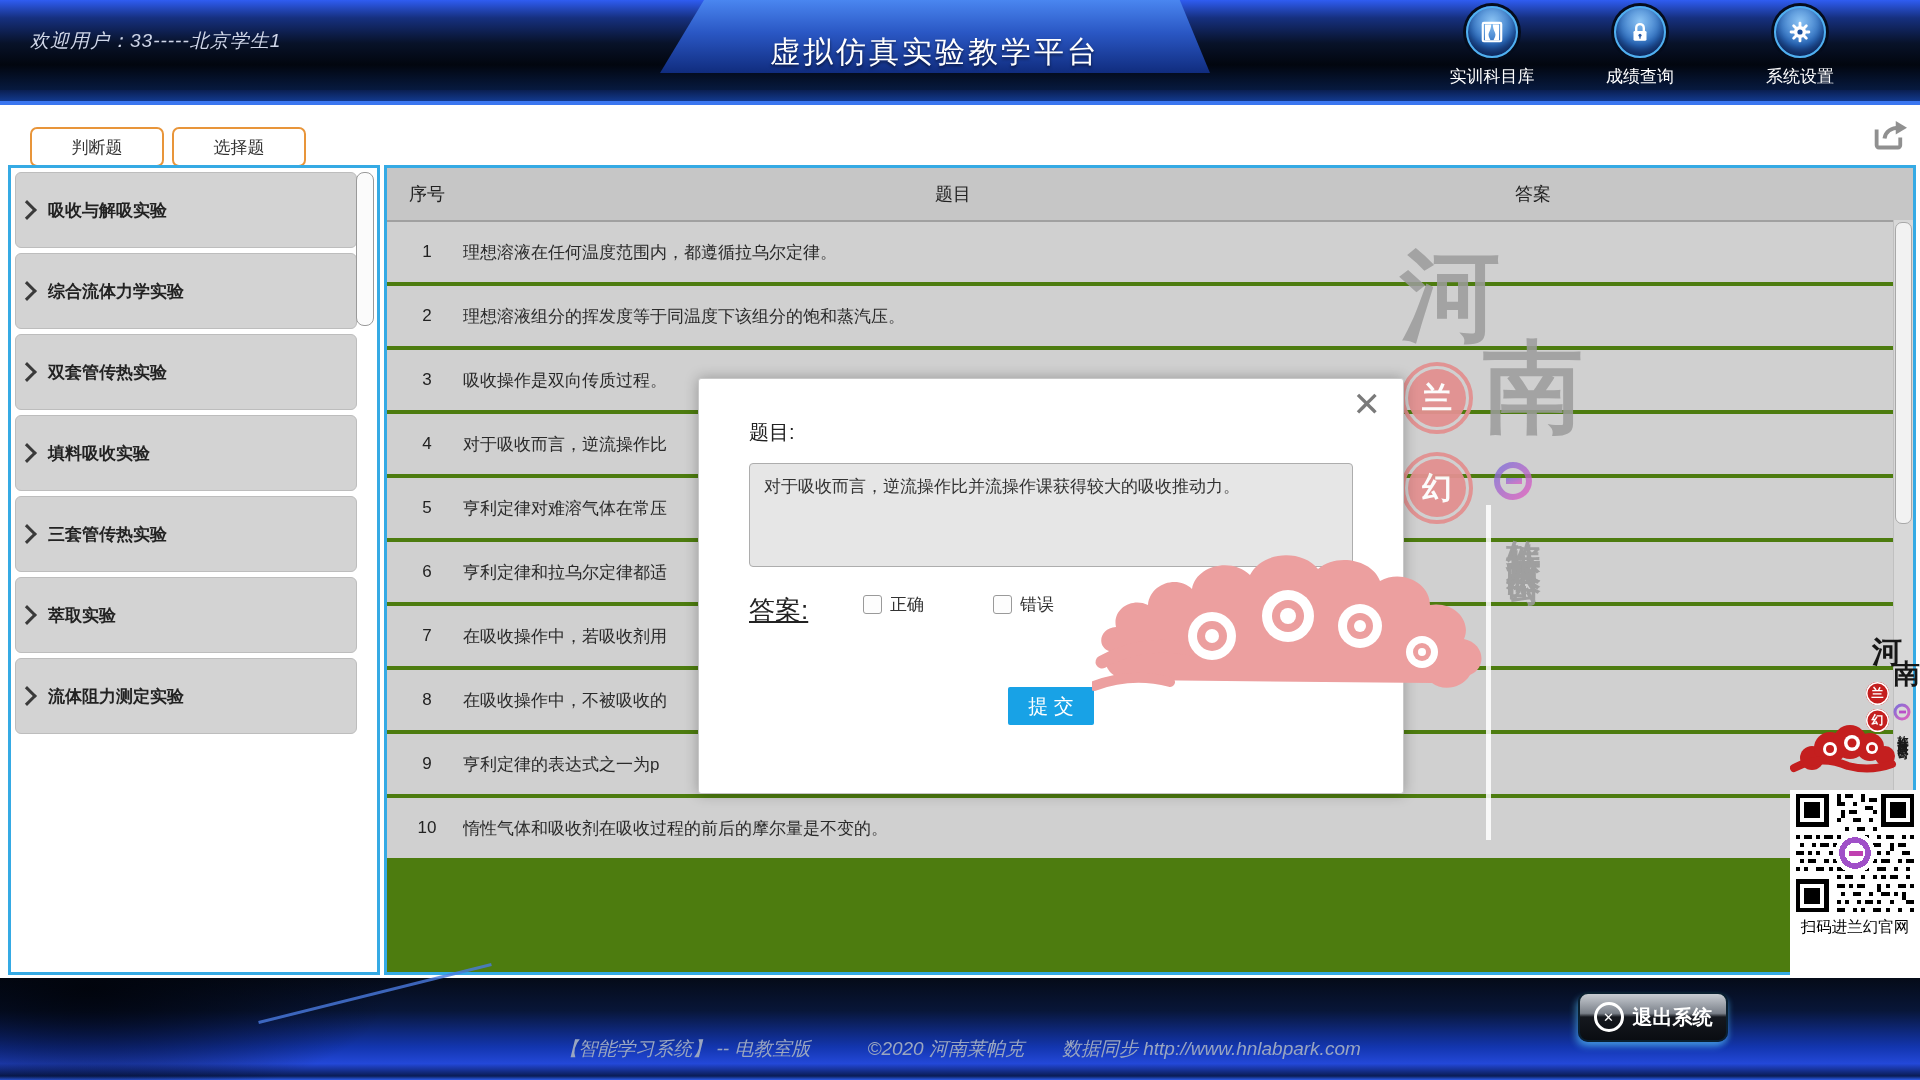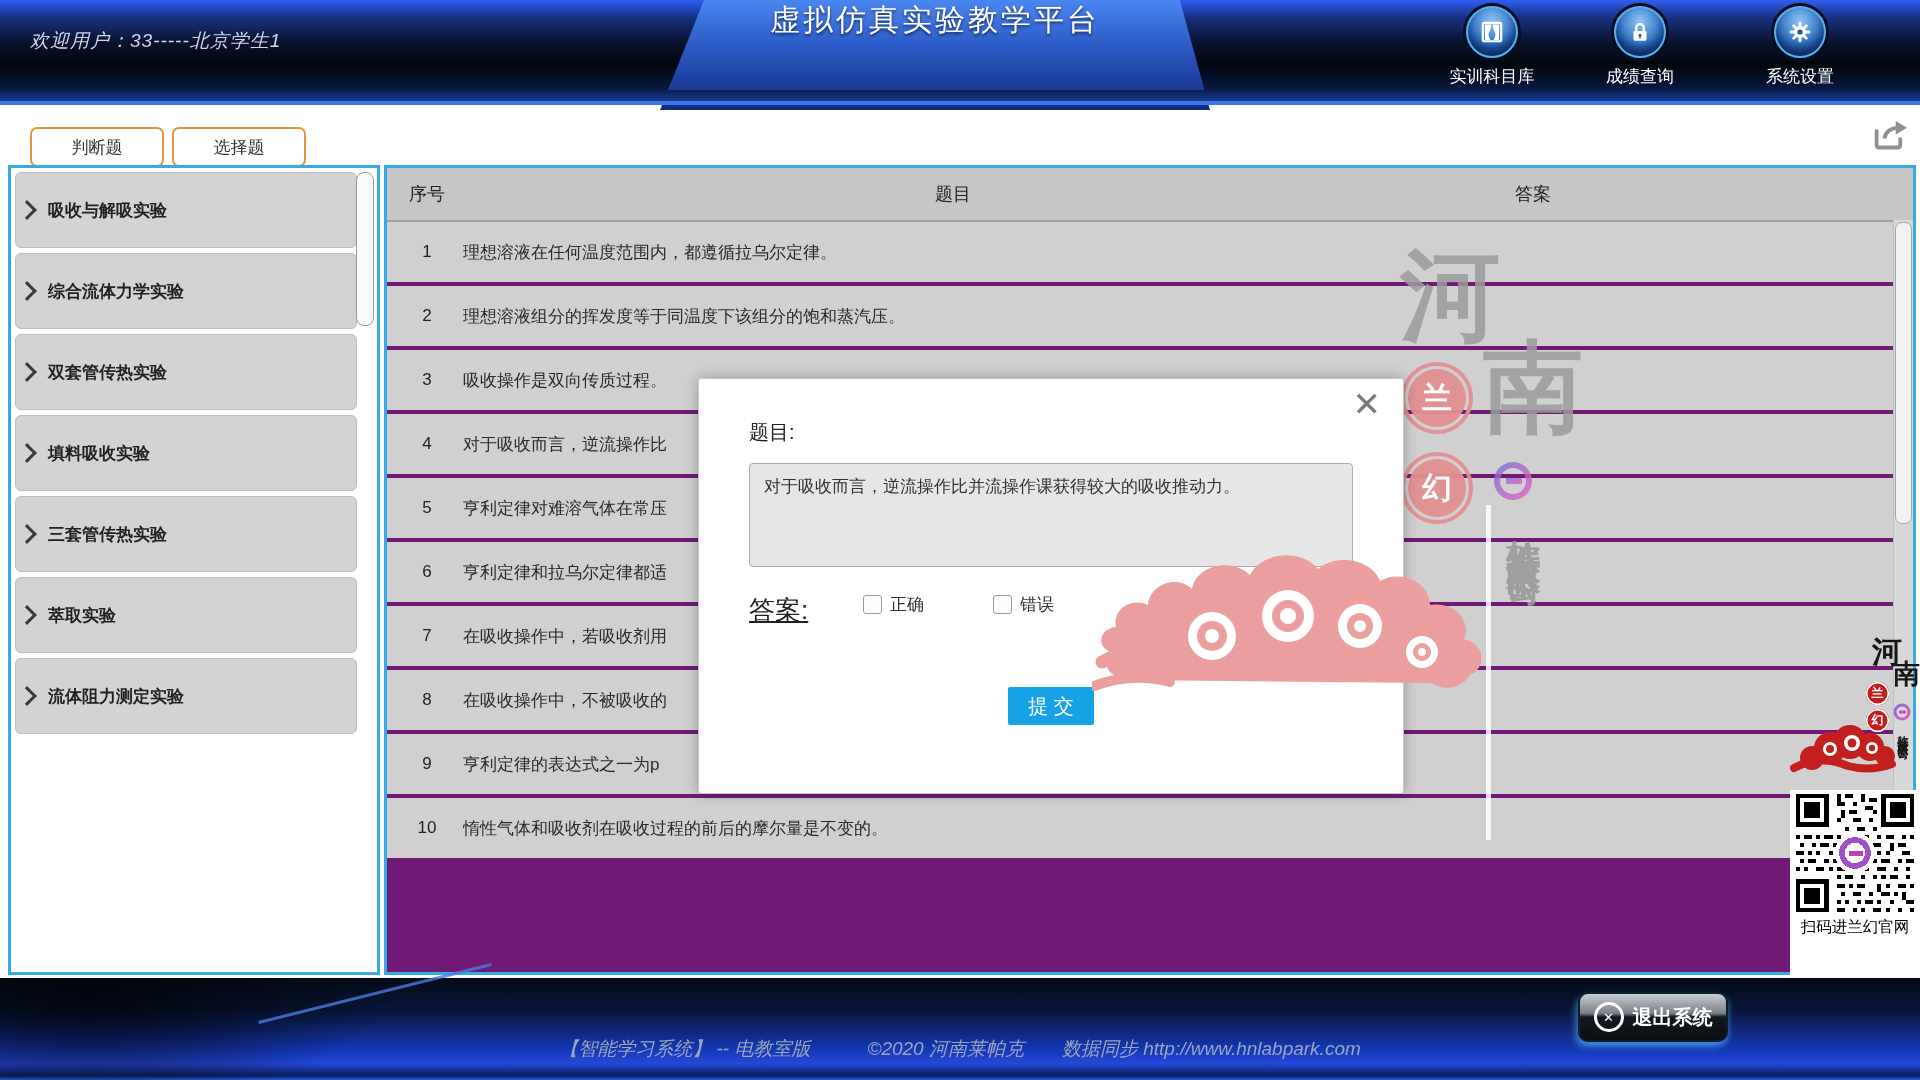--- a/index.html
+++ b/index.html
@@ -6,24 +6,24 @@
   body{font-family:"Liberation Sans","DejaVu Sans",sans-serif; width:1920px;height:1080px;overflow:hidden;}
   #page{position:relative;width:1920px;height:1080px;background:#fff;overflow:hidden;}
 
   
   .header{position:absolute;left:0;top:0;width:1920px;height:90px;
     background:linear-gradient(180deg,#2f5df2 0%,#16307f 20%,#081229 48%,#02060f 72%,#071a40 100%);}
   .header-band{position:absolute;left:0;top:90px;width:1920px;height:11px;
     background:linear-gradient(180deg,#0a1e50,#123a8e);}
   .header-line{position:absolute;left:0;top:101px;width:1920px;height:4px;background:#3a76f0;}
   .welcome{position:absolute;left:30px;top:28px;color:#cfd6e8;font-size:19px;font-style:italic;letter-spacing:1px;}
-  .title-panel{position:absolute;left:660px;top:0;width:550px;height:110px;
+  .title-panel{position:absolute;left:660px;top:0;width:550px;height:73px;
     background:linear-gradient(180deg,#4a86f0 0%,#2a57c4 45%,#102c7e 100%);
     clip-path:polygon(8% 0,94.5% 0,100% 100%,0 100%);
-    display:flex;align-items:flex-start;justify-content:center;}
+    display:flex;align-items:flex-end;justify-content:center;}
   .title-panel .title{color:#fff;font-size:30px;letter-spacing:3px;text-shadow:0 2px 3px rgba(0,0,10,.6);}
   .nav-item{position:absolute;top:6px;width:130px;height:84px;text-align:center;cursor:pointer;}
   .nav-item .circle{width:48px;height:48px;margin:0 auto;border-radius:50%;
     background:radial-gradient(circle at 50% 28%,#8cc4f4,#2a6cc0 58%,#0c2a66 100%);
     border:2px solid #50b0f0;box-shadow:0 0 0 3px #050c1c, inset 0 -8px 10px rgba(0,0,30,.45);
     display:flex;align-items:center;justify-content:center;}
   .nav-item .nav-label{display:block;margin-top:7px;color:#fff;font-size:17px;}
   #nav-0{left:1265px;} #nav-1{left:1427px;} #nav-2{left:1575px;} #nav-3{left:1735px;}
 
   
@@ -40,21 +40,21 @@
   .sidebar-list{position:absolute;left:4px;top:4px;width:342px;}
   .side-item{height:76px;margin-bottom:5px;background:#d3d3d3;border:1px solid #bdbdbd;border-radius:6px;
     display:flex;align-items:center;padding-left:4px;box-sizing:border-box;cursor:pointer;}
   .chev{width:11px;height:11px;border-top:3px solid #3a3a3a;border-right:3px solid #3a3a3a;
     transform:rotate(45deg);margin-right:14px;flex:none;}
   .side-label{font-size:17px;font-weight:bold;color:#222;white-space:nowrap;}
   .side-scroll-thumb{position:absolute;right:3px;top:4px;width:16px;height:152px;background:#fbfbfb;
     border:1px solid #9a9a9a;border-radius:8px;}
 
   
-  .qtable{position:absolute;left:384px;top:165px;width:1532px;height:810px;background:#701a75;
+  .qtable{position:absolute;left:384px;top:165px;width:1532px;height:810px;background:#4d7c0f;
     border:3px solid #35aae4;box-sizing:border-box;overflow:hidden;}
   .thead{position:absolute;left:0;top:0;width:1526px;height:52px;background:#c6c6c6;border-bottom:2px solid #a0a0a0;}
   .thead span{position:absolute;top:14px;transform:translateX(-50%);font-size:18px;color:#222;}
   .th-no{left:40px;} .th-q{left:566px;} .th-a{left:1146px;}
   .rows{position:absolute;left:0;top:54px;width:1509px;}
   .trow{height:60px;margin-bottom:4px;background:#d0d0d0;position:relative;}
   .trow .cell-no{position:absolute;left:0;top:0;width:80px;height:60px;display:flex;align-items:center;
     justify-content:center;font-size:17px;color:#222;}
   .trow .cell-q{position:absolute;left:76px;top:0;right:10px;height:60px;display:flex;align-items:center;
     font-size:17px;color:#2a2a2a;white-space:nowrap;overflow:hidden;}

